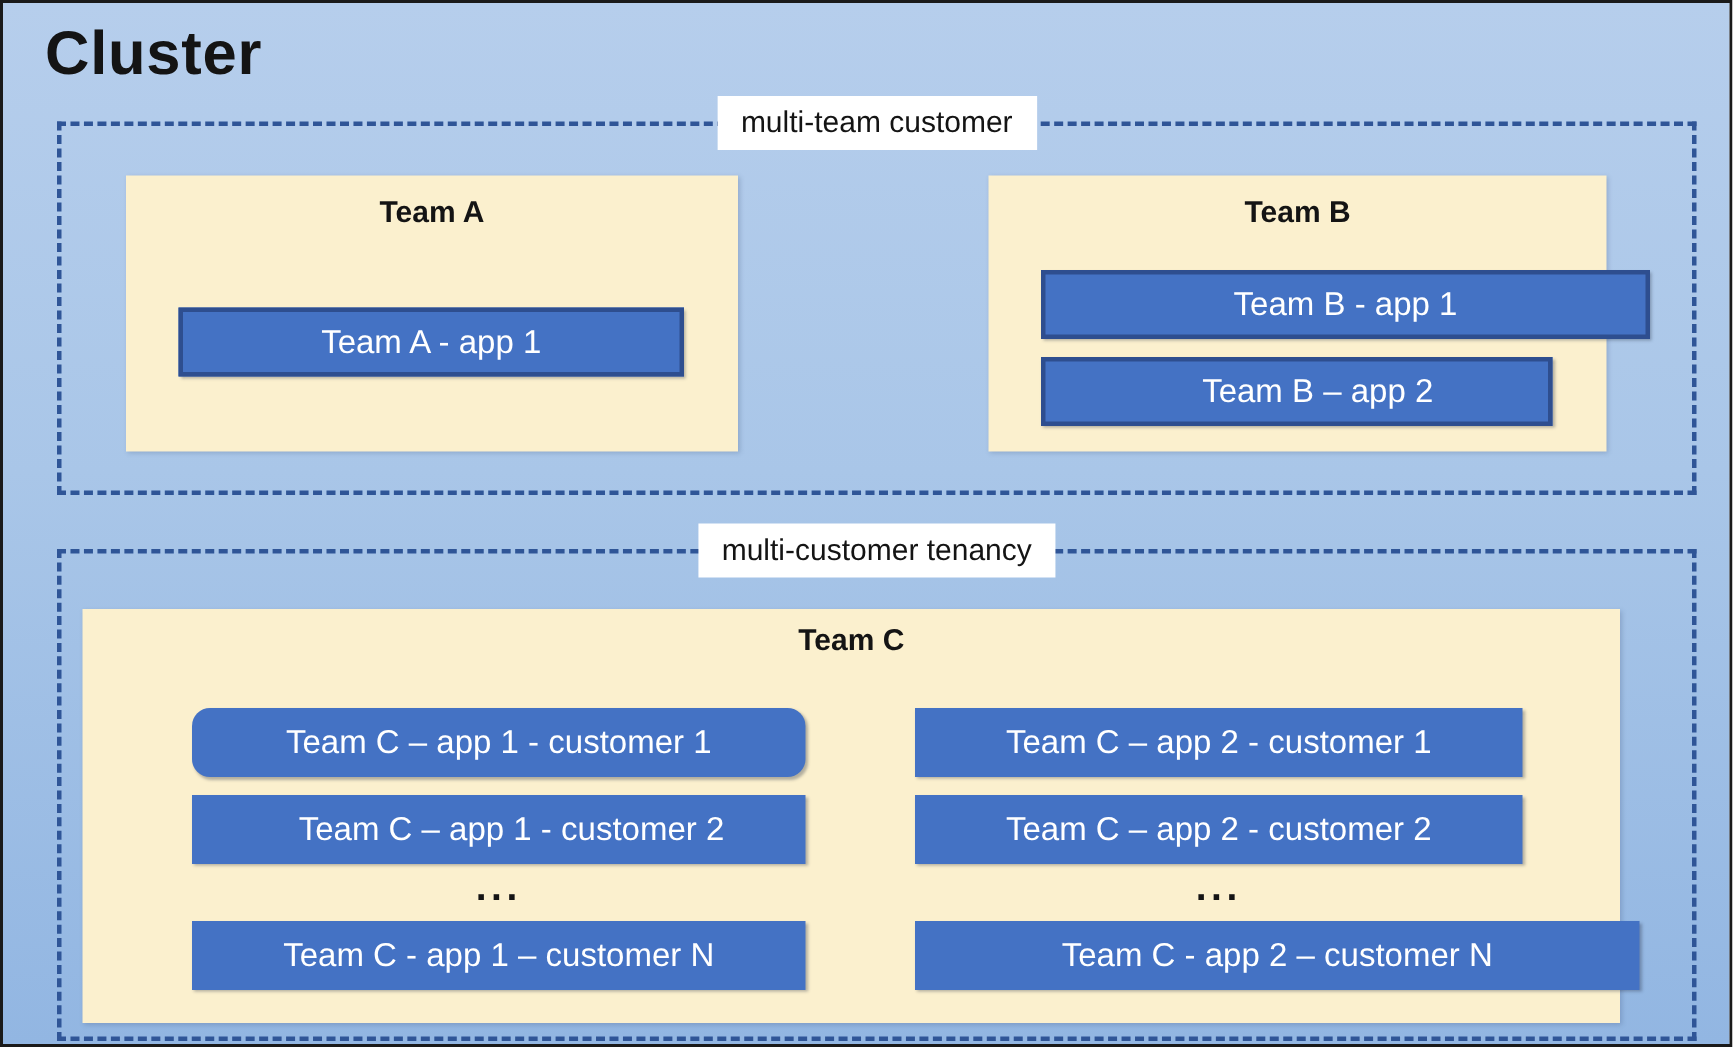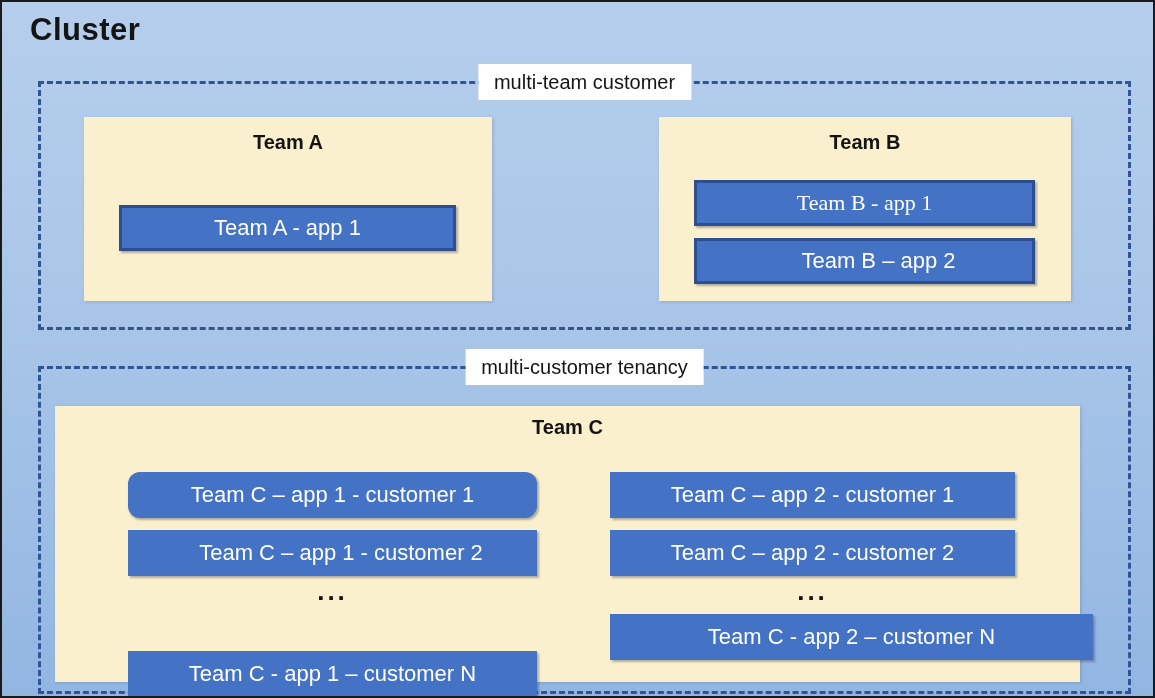--- a/index.html
+++ b/index.html
@@ -13,21 +13,21 @@
     width: 1151px;
     height: 694px;
     border: 2px solid #1a1a1a;
     background: linear-gradient(180deg, #b6ceec 0%, #a9c6e8 45%, #92b6e2 100%);
     overflow: hidden;
   }
   .cluster-title {
     position: absolute;
     left: 28px;
     top: 10px;
-    font-size: 31px;
+    font-size: 41px;
     font-weight: bold;
     color: #141414;
     letter-spacing: 0.5px;
   }
   .tenancy-region {
     position: absolute;
     border: 3px dashed #2f5597;
   }
   #region-multi-team {
     left: 36px;
@@ -83,27 +83,27 @@
     white-space: nowrap;
     box-sizing: border-box;
     box-shadow: 1.5px 1.5px 2px rgba(40, 50, 70, 0.35);
   }
   .app-box.bordered {
     border: 3px solid #2e4e8f;
   }
   
   #team-a-app-1 { left: 35px; top: 88px; width: 337px; height: 46px; }
   
-  #team-b-app-1 { left: 35px; top: 63px;  width: 341px; height: 46px; font-family: Liberation Serif, serif; }
+  #team-b-app-1 { left: 35px; top: 63px;  width: 406px; height: 46px; }
   #team-b-app-2 { left: 35px; top: 121px; width: 341px; height: 46px; padding-left: 28px; }
   
   .c-row { height: 46px; }
   #c1-row1 { left: 73px;  top: 66px;  width: 409px; border-radius: 12px; }
   #c1-row2 { left: 73px;  top: 124px; width: 409px; padding-left: 17px; }
-  #c1-rowN { left: 73px;  top: 208px; width: 409px; margin-top: 37px; }
+  #c1-rowN { left: 73px;  top: 208px; width: 409px; }
   #c2-row1 { left: 555px; top: 66px;  width: 405px; }
   #c2-row2 { left: 555px; top: 124px; width: 405px; }
   #c2-rowN { left: 555px; top: 208px; width: 483px; }
   .ellipsis {
     position: absolute;
     text-align: center;
     font-size: 26px;
     font-weight: bold;
     color: #141414;
     letter-spacing: 3px;

